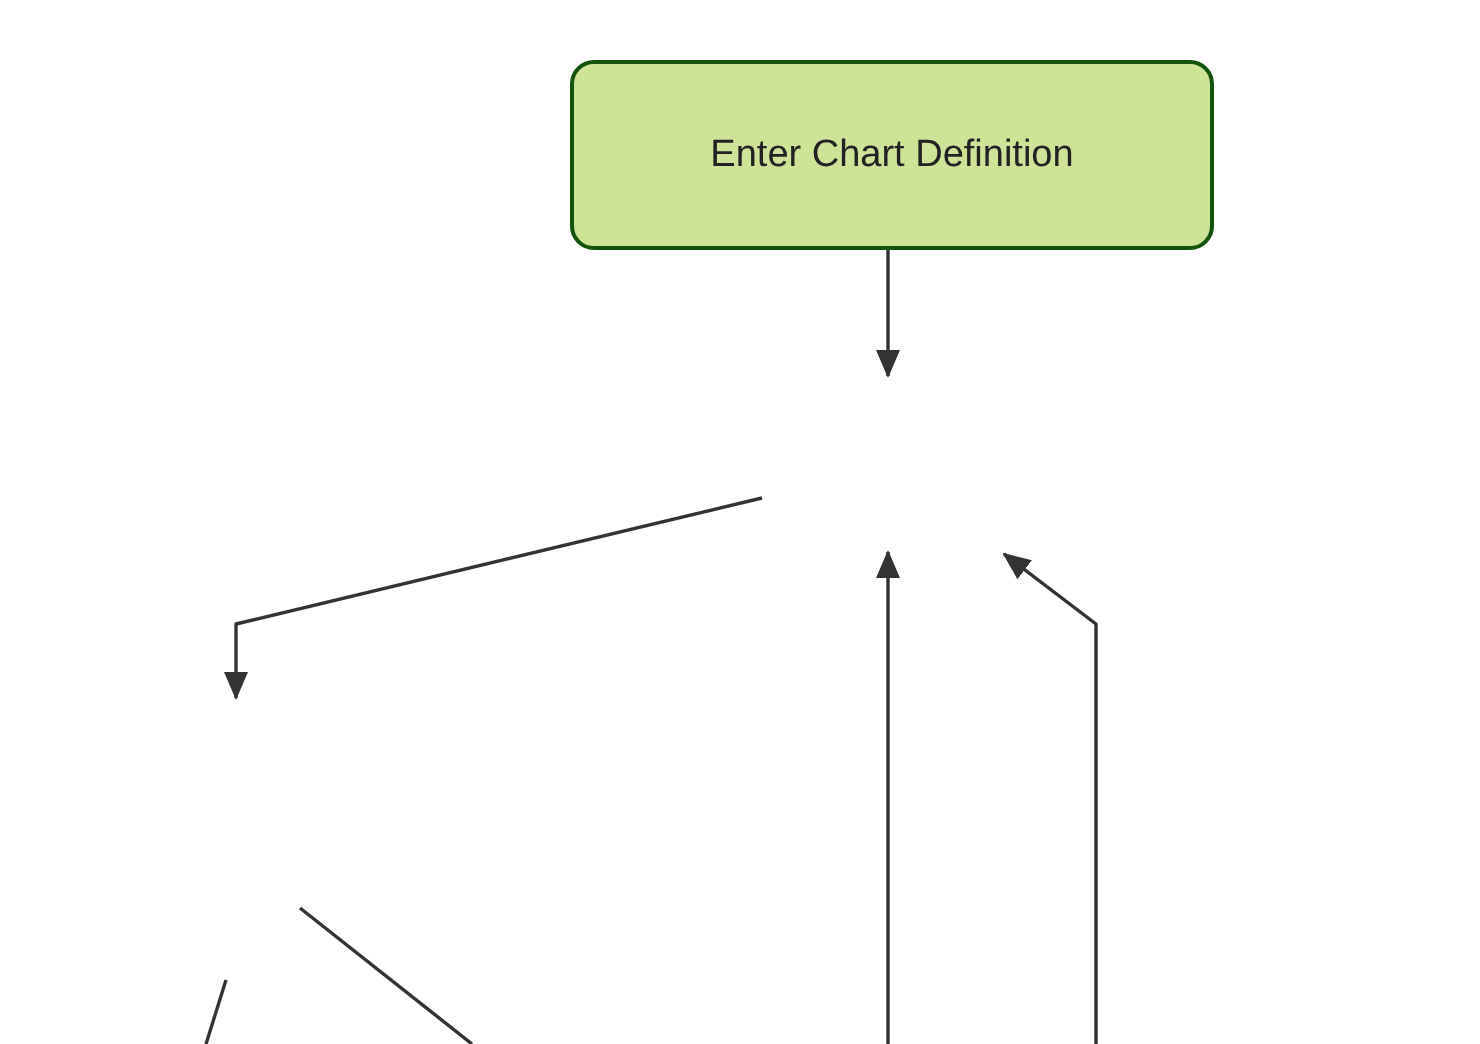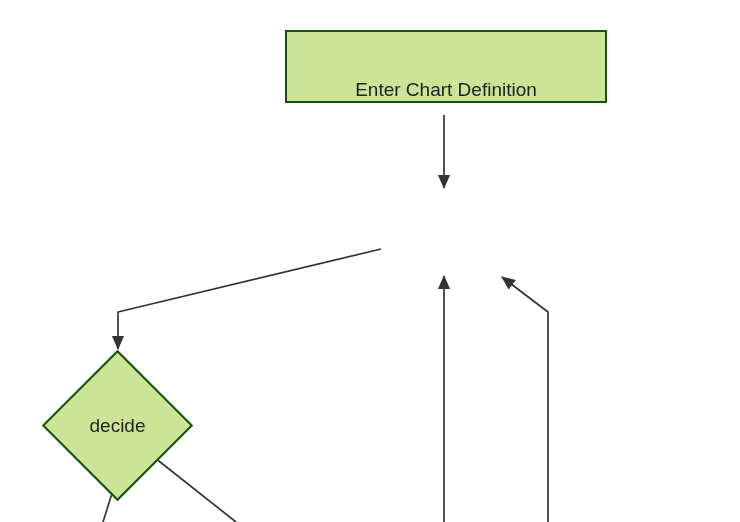--- a/index.html
+++ b/index.html
@@ -39,23 +39,22 @@
     justify-content: center;
     background: var(--node-fill, #cde498);
     border: 2px solid var(--node-border, #13540c);
     color: var(--text-color, #222222);
     font-size: 19px;
     text-align: center;
     white-space: nowrap;
   }
   .node-rect {
     left: 285px; top: 30px;
-    width: 322px; height: 73px;
-    border-radius: 0;
-    align-items: flex-end;
+    width: 322px; height: 95px;
+    border-radius: 12px;
   }
   .node-rounded {
     left: 381px; top: 191px;
     width: 128px; height: 81px;
     border-radius: 9px;
   }
   .diamond-wrap {
     position: absolute;
     z-index: 2;
     left: 64px; top: 372px;
@@ -105,18 +104,14 @@
     <path class="edge" d="M113,490 L103,522"></path>
 
     <path class="edge" d="M150,454 L236,522"></path>
   </svg>
 
   <div class="node node-rect">
     <span>Enter Chart Definition</span>
   </div>
 
 
-  <div class="diamond-wrap">
-    <div class="diamond-shape"></div>
-    <div class="diamond-label">decide</div>
-  </div>
 
 </div>
 
 </body></html>

